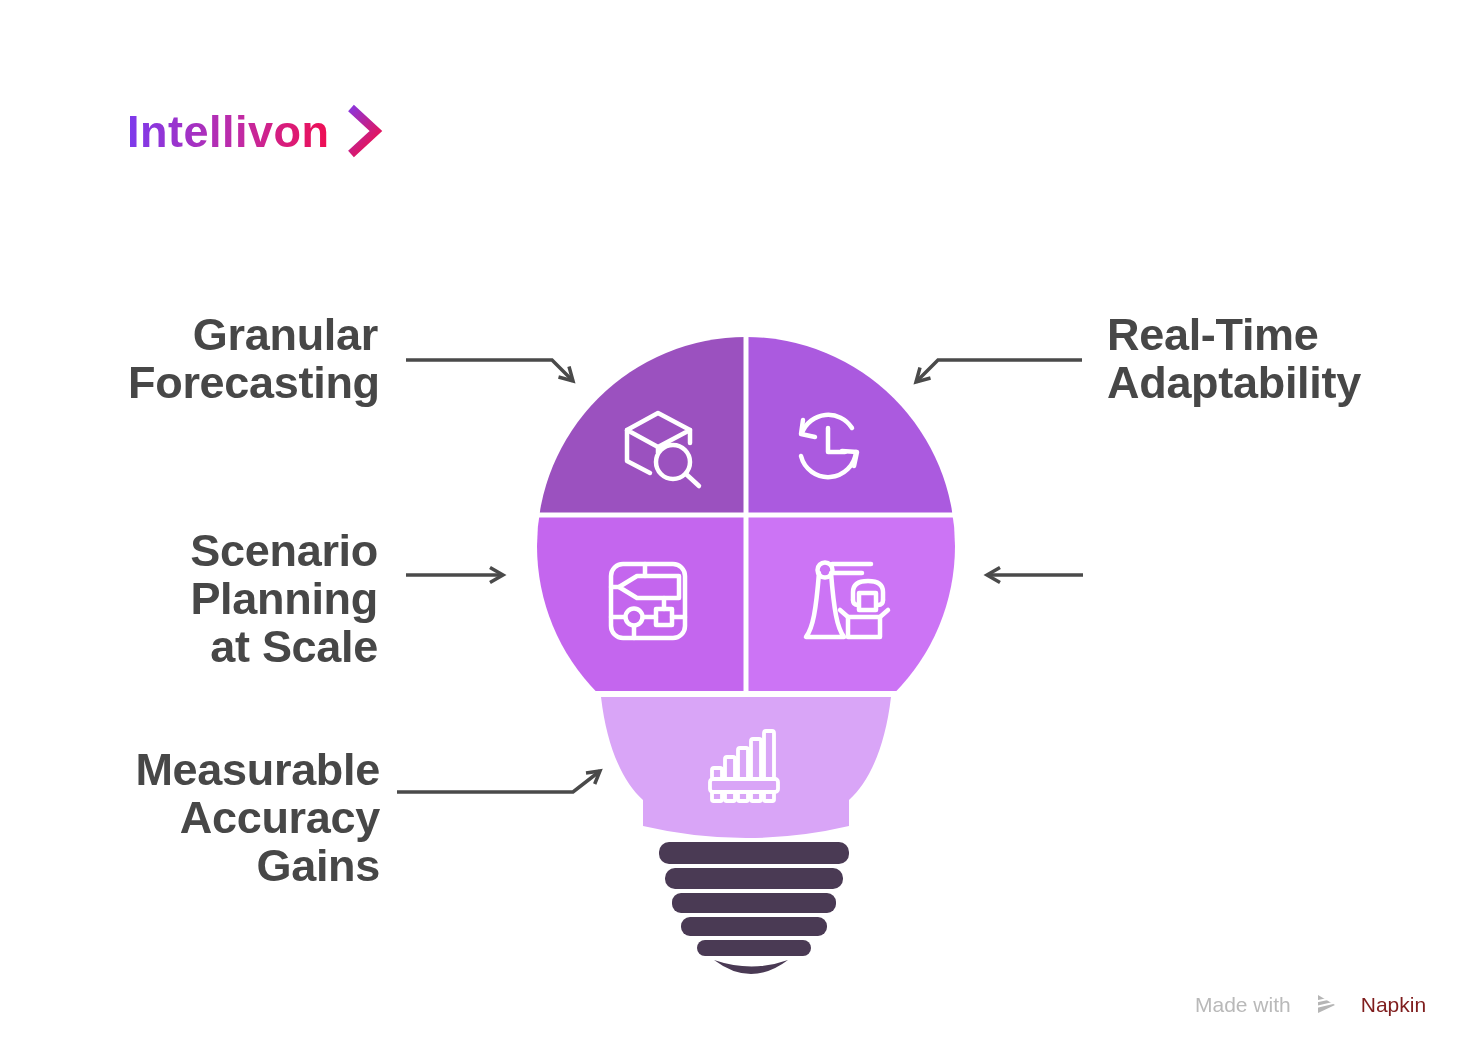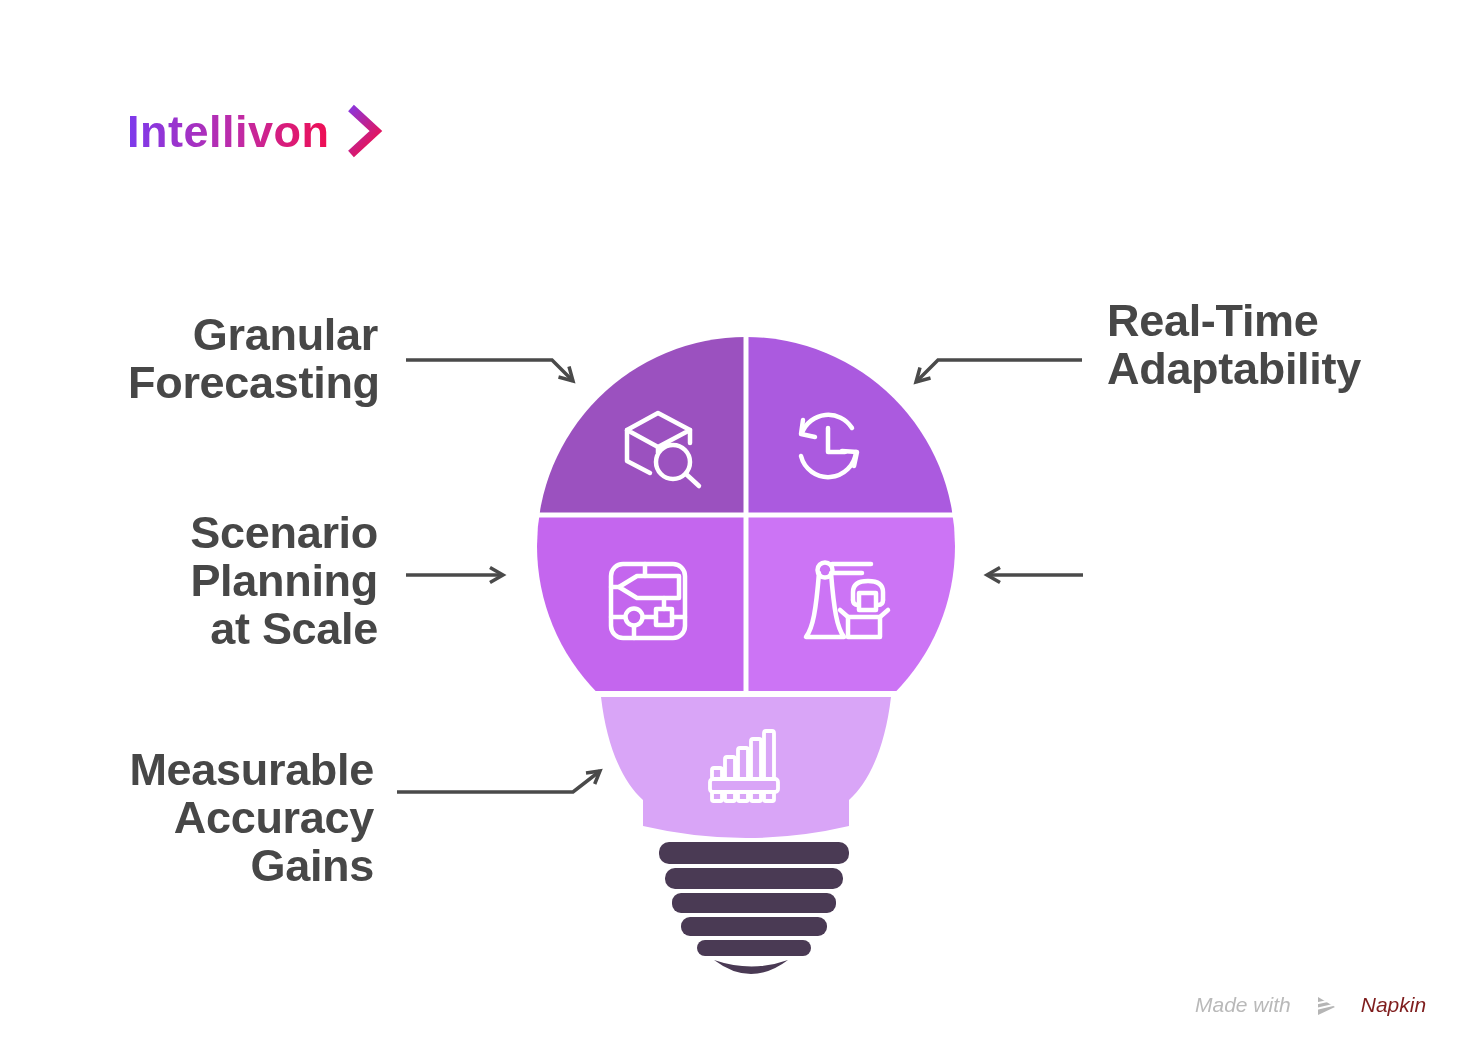--- a/index.html
+++ b/index.html
@@ -3,22 +3,22 @@
 <meta charset="utf-8">
 <style>
   html,body{margin:0;padding:0;background:#fff;}
   .canvas{position:relative;width:1464px;height:1062px;background:#fff;overflow:hidden;
           font-family:"Liberation Sans",sans-serif;}
   .bulb-svg{position:absolute;left:0;top:0;}
   .logo-svg{position:absolute;left:125px;top:100px;}
   .label{position:absolute;font-weight:700;font-size:45px;line-height:48px;color:#474747;letter-spacing:-0.3px;}
   .label.right{text-align:right;}
   .label span{display:block;}
-  .credit{position:absolute;left:1195px;top:993px;display:flex;align-items:flex-end;gap:24px;
-          font-size:21px;color:#b9b9b9;font-weight:400;font-style:italic;}
+  .credit{position:absolute;left:1195px;top:993px;display:flex;align-items:flex-start;gap:24px;
+          font-size:21px;color:#b9b9b9;font-weight:400;}
   .credit .brand{color:#7f1d1d;font-weight:500;}
 </style>
 </head>
 <body>
 
 <div class="canvas">
 
   <svg class="logo-svg" width="290" height="62" viewBox="0 0 290 62">
     <defs>
       <linearGradient id="lgText" x1="0" y1="0" x2="1" y2="0">
@@ -141,32 +141,32 @@
         <path d="M586,772.9 L600,771 L594.7,784"></path>
       </g>
     </g>
   </svg>
 
   <div class="label right" style="left:128px;top:311px;width:250px;">
     <span>Granular</span>
     <span>Forecasting</span>
   </div>
 
-  <div class="label" style="left:1107px;top:297px;width:300px;">
+  <div class="label" style="left:1107px;top:311px;width:300px;">
     <span>Real-Time</span>
     <span>Adaptability</span>
   </div>
 
-  <div class="label right" style="left:40px;top:509px;width:338px;">
+  <div class="label right" style="left:40px;top:527px;width:338px;">
     <span>Scenario Planning</span>
     <span>at Scale</span>
   </div>
 
 
-  <div class="label right" style="left:86px;top:746px;width:288px;">
+  <div class="label right" style="left:92px;top:746px;width:288px;">
     <span>Measurable</span>
     <span>Accuracy Gains</span>
   </div>
 
   <div class="credit">
     <span>Made with</span>
     <svg width="22" height="22" viewBox="0 0 22 22">
       <polygon points="3,2 20,12 3,20" fill="#b5b5b5"></polygon>
       <line x1="1" y1="8.5" x2="15" y2="5.5" stroke="#ffffff" stroke-width="2"></line>
       <line x1="1" y1="14" x2="18" y2="10" stroke="#ffffff" stroke-width="2"></line>

